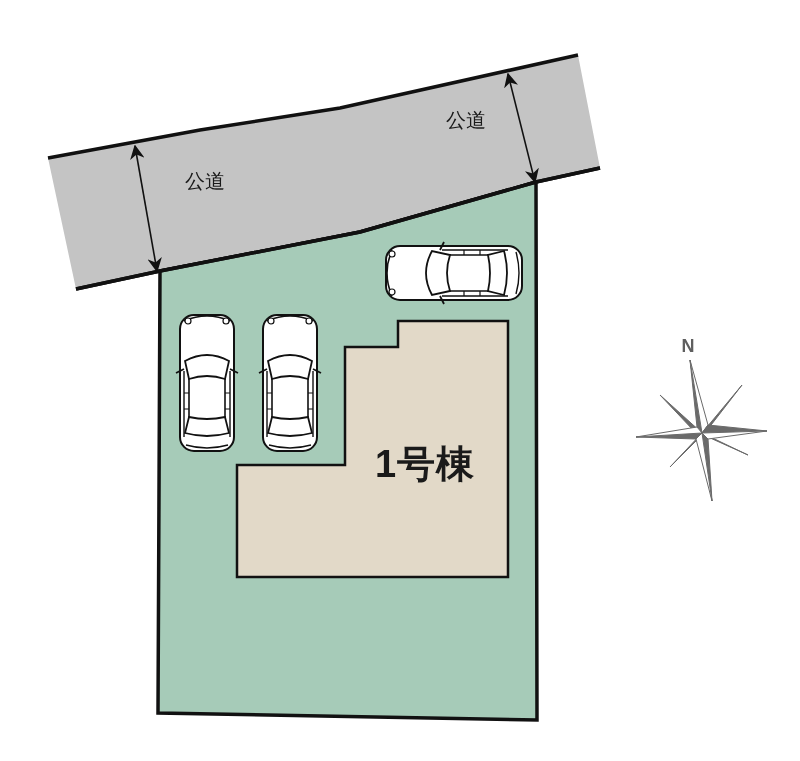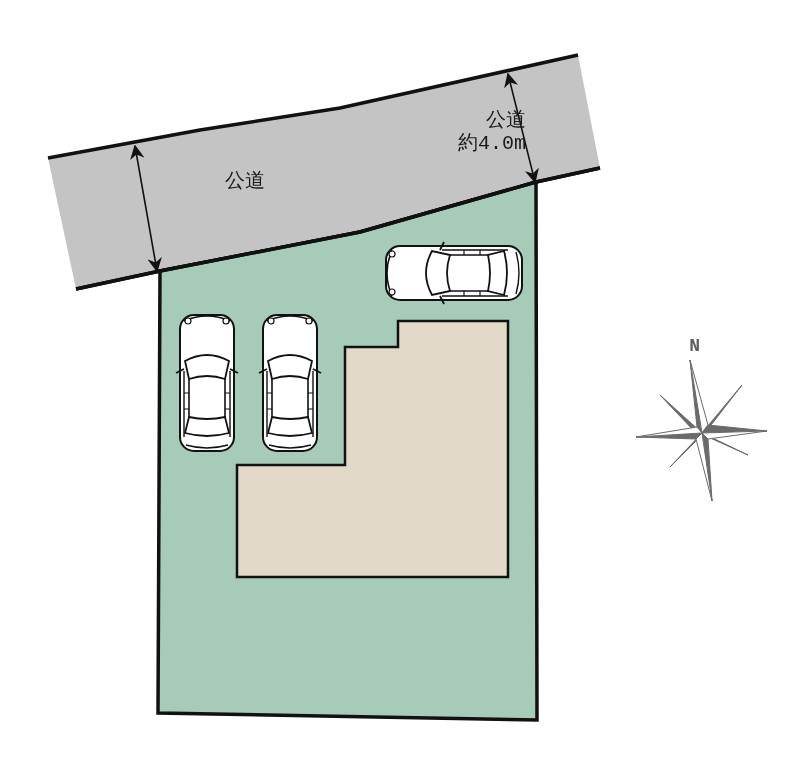--- a/index.html
+++ b/index.html
@@ -1,18 +1,18 @@
 <!DOCTYPE html>
 <html><head>
 <meta charset="utf-8">
 <style>
   html, body { margin:0; padding:0; background:#ffffff; }
   #stage { position:relative; width:800px; height:761px; overflow:hidden; background:#ffffff; }
   svg { position:absolute; left:0; top:0; }
-  .lbl { position:absolute; font-family:Liberation Mono, monospace; color:#1a1a1a; text-align:right; line-height:1.15; white-space:nowrap; }
+  .lbl { position:absolute; font-family:Liberation Sans, sans-serif; color:#1a1a1a; text-align:center; line-height:1.15; white-space:nowrap; }
   .road-lbl { font-size:20px; }
   .bldg-lbl { font-size:38px; font-weight:bold; letter-spacing:1px; }
   .n-lbl { font-size:18px; font-weight:bold; color:#5f5f5f; }
 </style>
 </head>
 <body>
 
 <div id="stage">
   <svg width="800" height="761" viewBox="0 0 800 761">
     <defs>
@@ -79,16 +79,16 @@
         <polygon points="0,0 -66,4 -5,-6" fill="#ffffff"></polygon>
       </g>
     </g>
   </svg>
 
   <div class="lbl road-lbl" style="left:145px; top:170px; width:120px;">
     <div>公道</div>
   </div>
   <div class="lbl road-lbl" style="left:406px; top:109px; width:120px;">
     <div>公道</div>
-    <div>約4.0m</div>
   </div>
+  <div class="lbl bldg-lbl" style="left:350px; top:443px; width:150px;">1号棟</div>
   <div class="lbl n-lbl" style="left:676px; top:336px; width:24px;">N</div>
 </div>
 
 </body></html>

